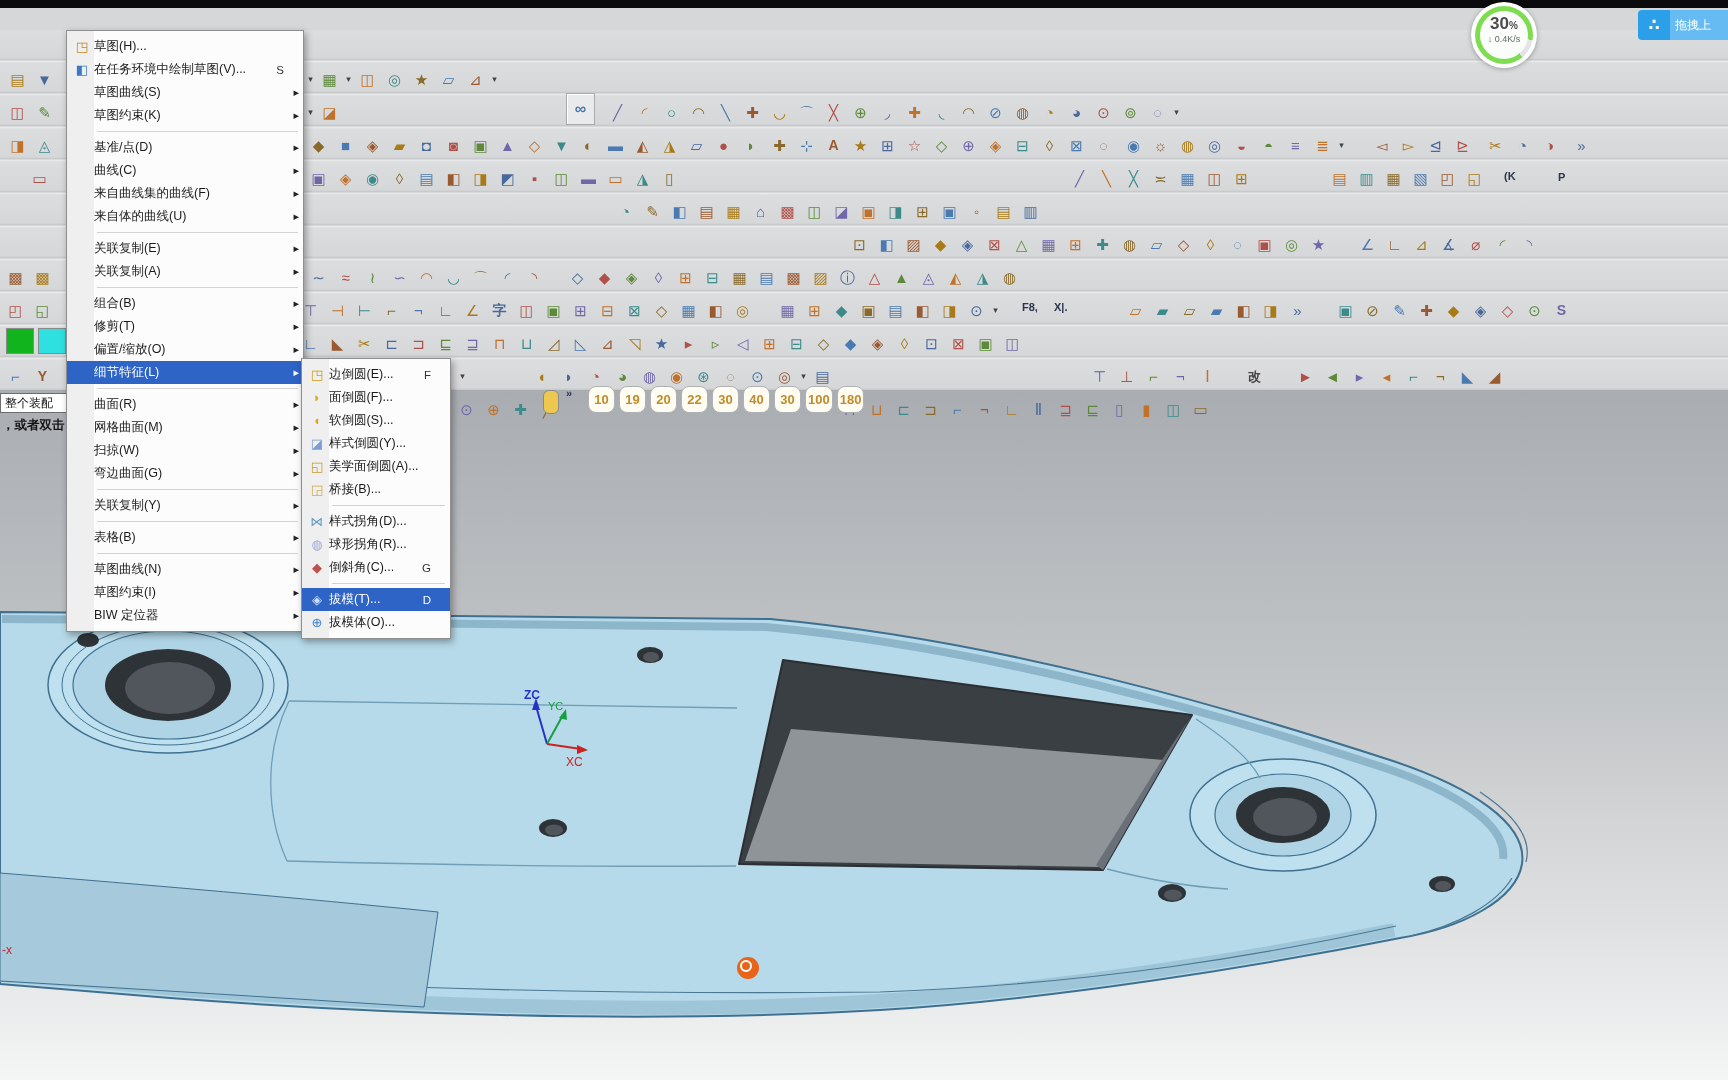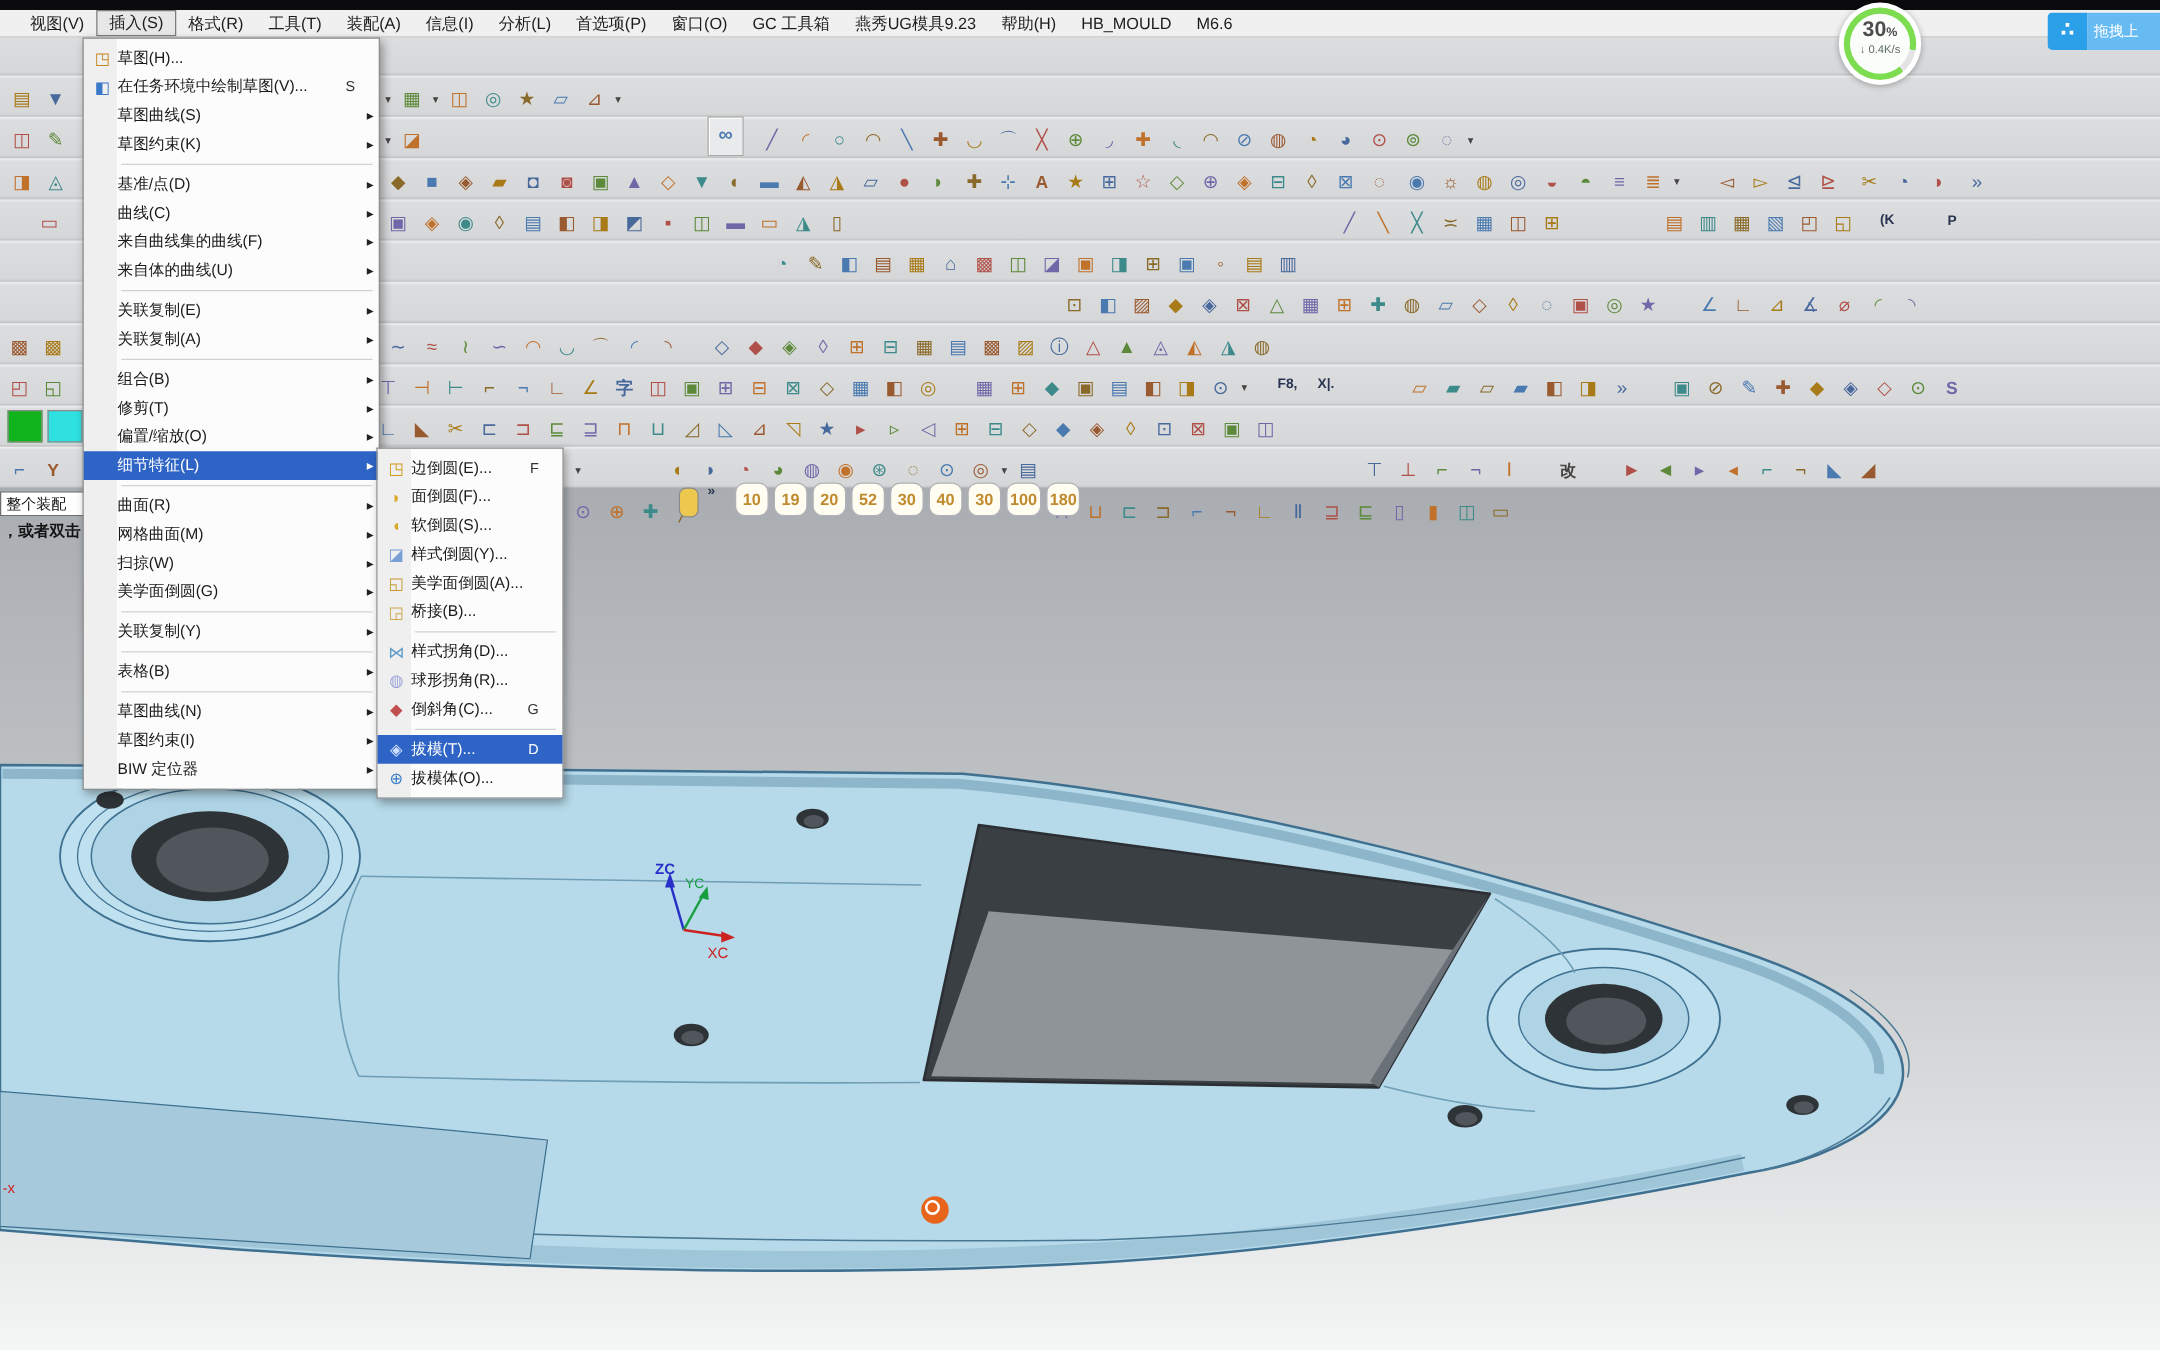--- a/index.html
+++ b/index.html
@@ -64,36 +64,20 @@
       text-align:center;line-height:30px;}
   .ub-label{flex:1;background:#66bbf3;color:#fff;font-size:12px;line-height:30px;
       padding-left:5px;white-space:nowrap;}
 </style>
 </head>
 <body>
 
 <div id="stage">
 
   <div class="titlebar"></div>
-  <div class="menubar">
-      <div class="mb-item">视图(V)</div>
-      <div class="mb-item active">插入(S)</div>
-      <div class="mb-item">格式(R)</div>
-      <div class="mb-item">工具(T)</div>
-      <div class="mb-item">装配(A)</div>
-      <div class="mb-item">信息(I)</div>
-      <div class="mb-item">分析(L)</div>
-      <div class="mb-item">首选项(P)</div>
-      <div class="mb-item">窗口(O)</div>
-      <div class="mb-item">GC 工具箱</div>
-      <div class="mb-item">燕秀UG模具9.23</div>
-      <div class="mb-item">帮助(H)</div>
-      <div class="mb-item">HB_MOULD</div>
-      <div class="mb-item">M6.6</div>
-    </div>
 
   <div class="toolbars">
     <div id="tstrips">
         <div class="strip" style="left: 4px; top: 36px;">
           <span class="tbico" style="color: rgb(169, 123, 24);">▤</span>
           <span class="tbico" style="color: rgb(72, 105, 156);">▼</span>
         </div>
         <div class="strip" style="left: 278px; top: 36px;">
           <span class="tbico" style="color: rgb(72, 105, 156);">◳</span>
           <span class="tbico drop">▾</span>
@@ -483,21 +467,21 @@
         <span class="tb-label" style="left: 566px; top: 357px;">»</span>
         <div class="swatch" style="left: 6px; top: 298px; width: 28px; height: 26px; background: rgb(18, 180, 30);"></div>
         <div class="swatch" style="left: 38px; top: 298px; width: 28px; height: 26px; background: rgb(46, 224, 224);"></div>
         <div class="swatch" style="left: 543px; top: 360px; width: 16px; height: 24px; background: rgb(236, 200, 78); border-radius: 6px;"></div>
       </div>
     <div class="raised" style="left:566px;top:63px;width:27px;height:30px;line-height:30px;"><span id="linkGlyph" style="color: rgb(74, 122, 176); font-weight: bold;">∞</span></div>
     <div id="numbersbar">
         <div class="num-btn">10</div>
         <div class="num-btn">19</div>
         <div class="num-btn">20</div>
-        <div class="num-btn">52</div>
+        <div class="num-btn">22</div>
         <div class="num-btn">30</div>
         <div class="num-btn">40</div>
         <div class="num-btn">30</div>
         <div class="num-btn">100</div>
         <div class="num-btn">180</div>
       </div>
   </div>
 
   <svg id="viewport" width="1728" height="692" viewBox="0 0 1728 692">
     <defs>
@@ -712,21 +696,21 @@
         <span class="mi-ar">▸</span>
       </div>
       <div class="mi">
         <span class="mi-ic"></span>
         <span class="mi-lb">扫掠(W)</span>
         <span class="mi-sc"></span>
         <span class="mi-ar">▸</span>
       </div>
       <div class="mi">
         <span class="mi-ic"></span>
-        <span class="mi-lb">美学面倒圆(G)</span>
+        <span class="mi-lb">弯边曲面(G)</span>
         <span class="mi-sc"></span>
         <span class="mi-ar">▸</span>
       </div>
       <div class="msep"></div>
       <div class="mi">
         <span class="mi-ic"></span>
         <span class="mi-lb">关联复制(Y)</span>
         <span class="mi-sc"></span>
         <span class="mi-ar">▸</span>
       </div>

